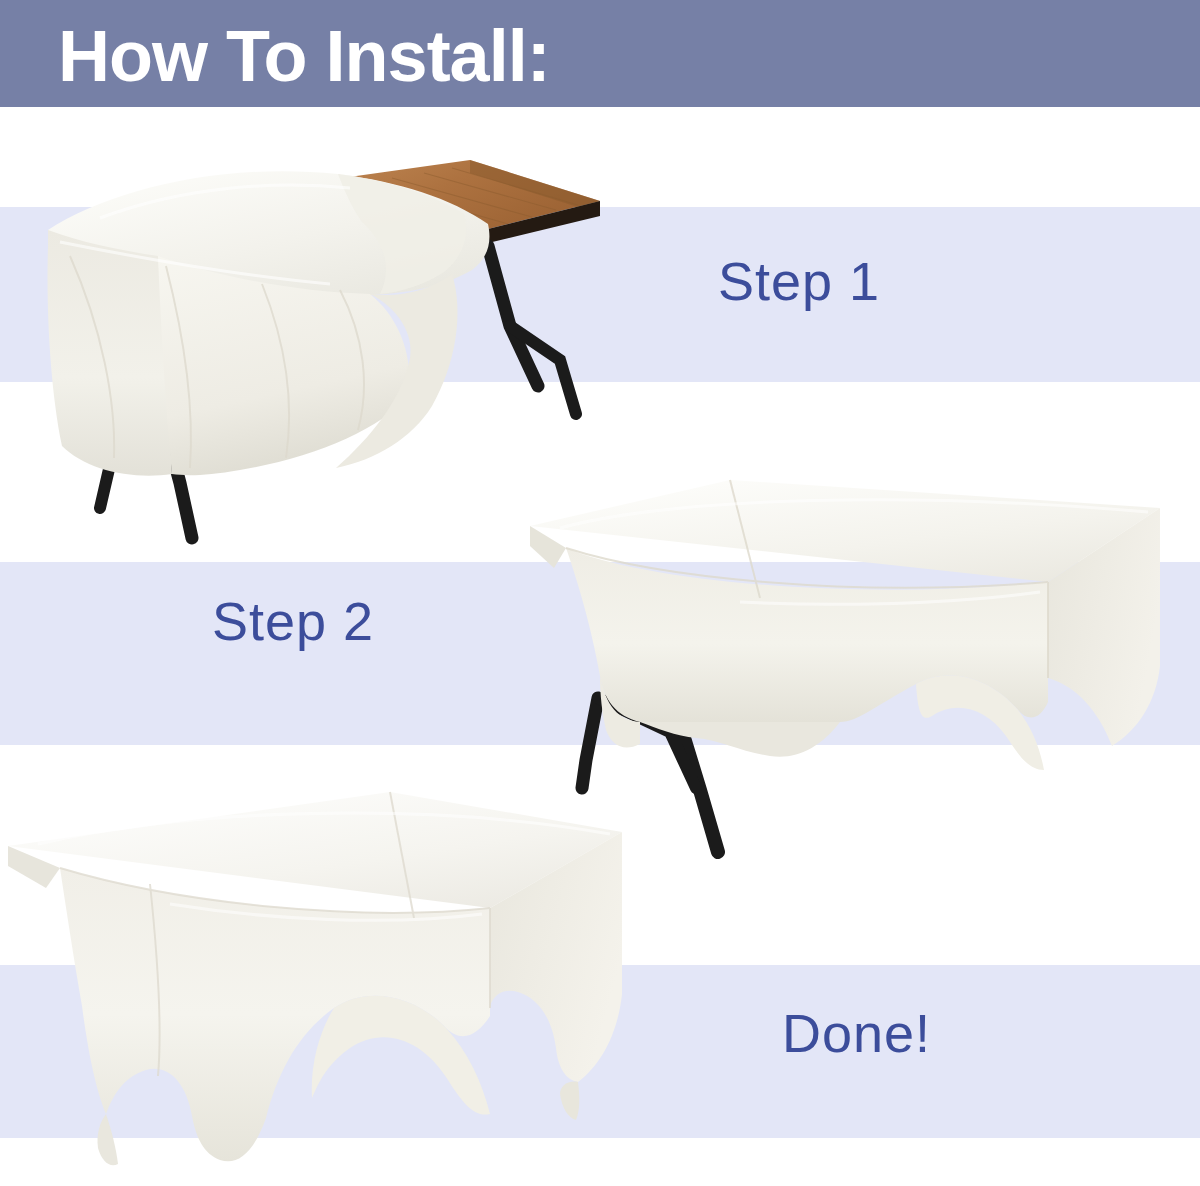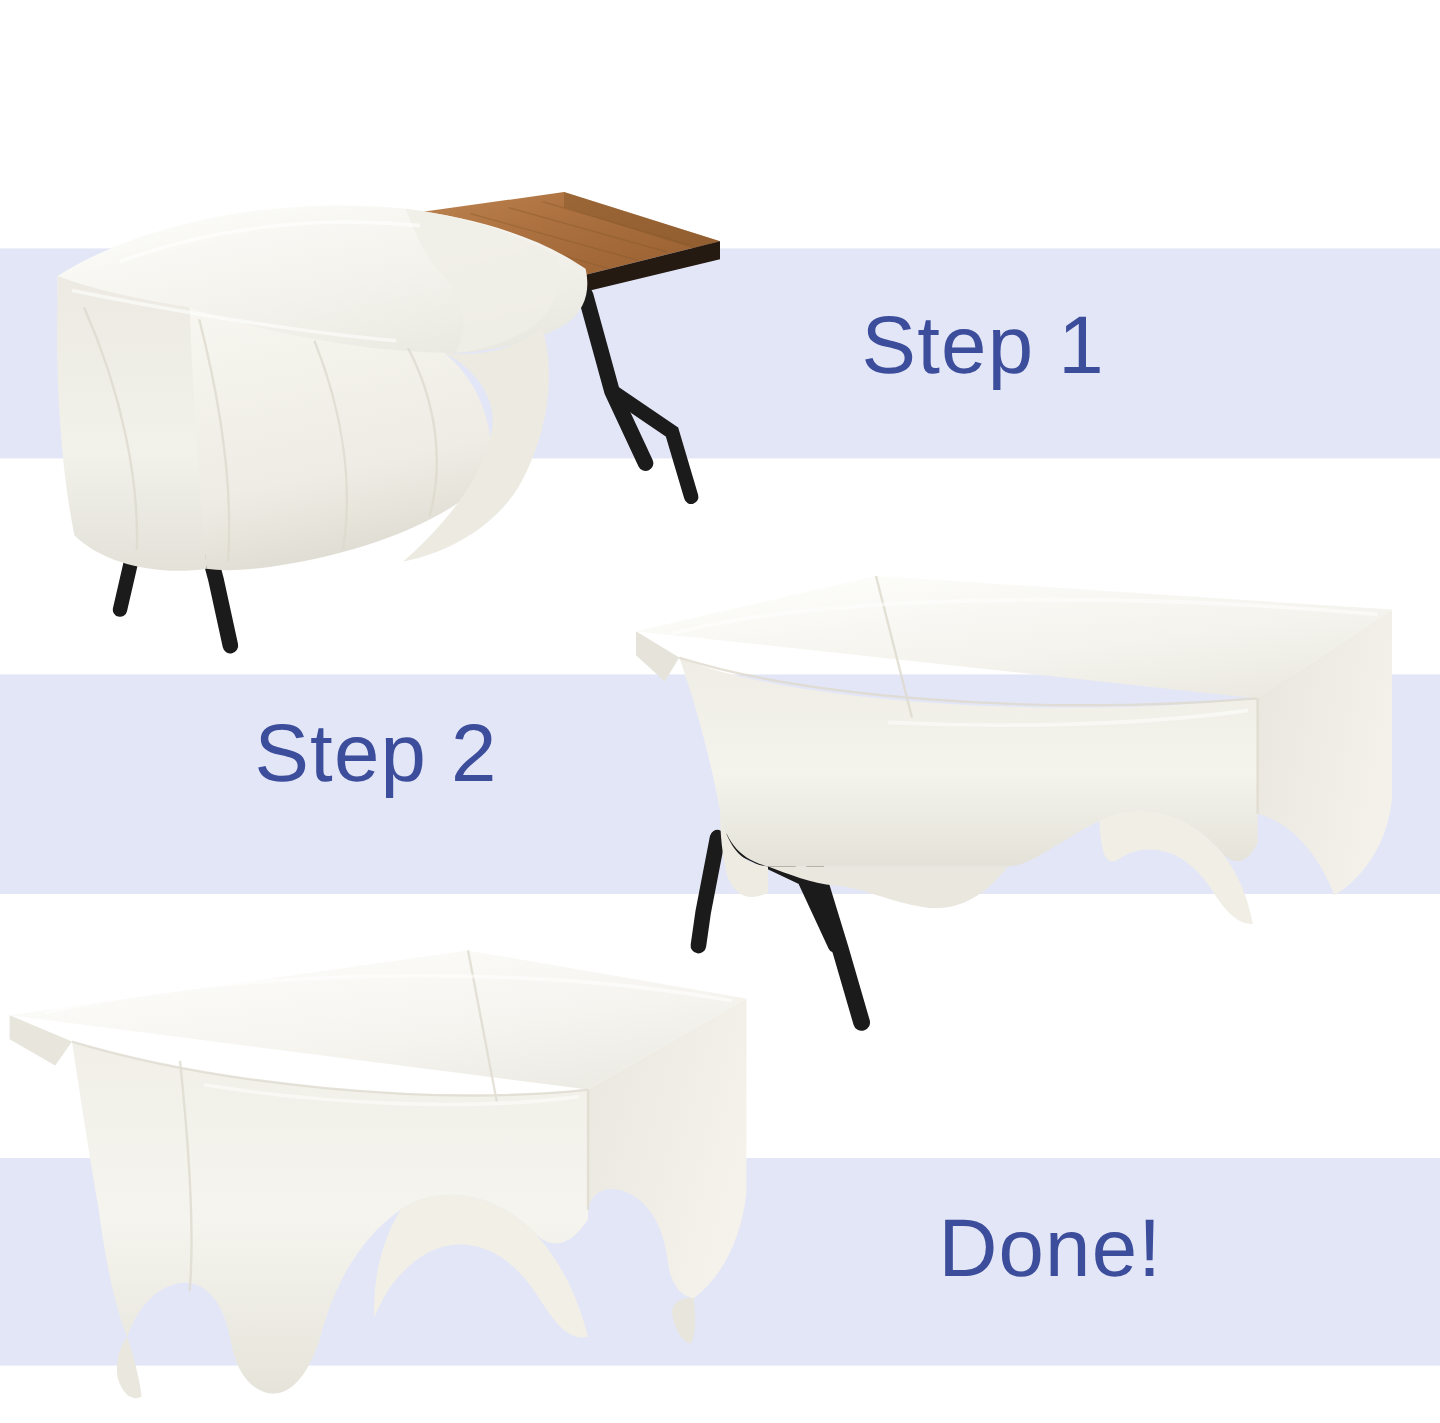--- a/index.html
+++ b/index.html
@@ -53,21 +53,21 @@
     letter-spacing: -1px;
     line-height: 84px;
     white-space: nowrap;
   }
 
   
   .step-label {
     position: absolute;
     z-index: 4;
     color: #3c4d9b;
-    font-size: 68px;
+    font-size: 54px;
     font-weight: 300;
     letter-spacing: 1px;
     line-height: 1;
     white-space: nowrap;
   }
   #label-step1 { left: 718px; top: 254px; }
   #label-step2 { left: 212px; top: 594px; text-align: center; }
   #label-done  { left: 742px; top: 1006px; margin-left: 40px; }
 
   
@@ -85,20 +85,23 @@
 <body>
 
 <div id="infographic">
 
   <div class="stripe-layer">
     <div class="stripe" style="top:207px;height:175px;"></div>
     <div class="stripe" style="top:562px;height:183px;"></div>
     <div class="stripe" style="top:965px;height:173px;"></div>
   </div>
 
+  <div class="header-bar">
+    <div class="header-title">How To Install:</div>
+  </div>
 
   <div class="illustration" id="illus-step1">
     <svg viewBox="0 0 640 420" xmlns="http://www.w3.org/2000/svg">
       <defs>
         <linearGradient id="woodGrad" x1="0" y1="0" x2="1" y2="0.6">
           <stop offset="0%" stop-color="#bd8450"></stop>
           <stop offset="45%" stop-color="#ad7240"></stop>
           <stop offset="100%" stop-color="#9c6334"></stop>
         </linearGradient>
         <linearGradient id="clothTop1" x1="0.1" y1="0" x2="0.9" y2="1">

